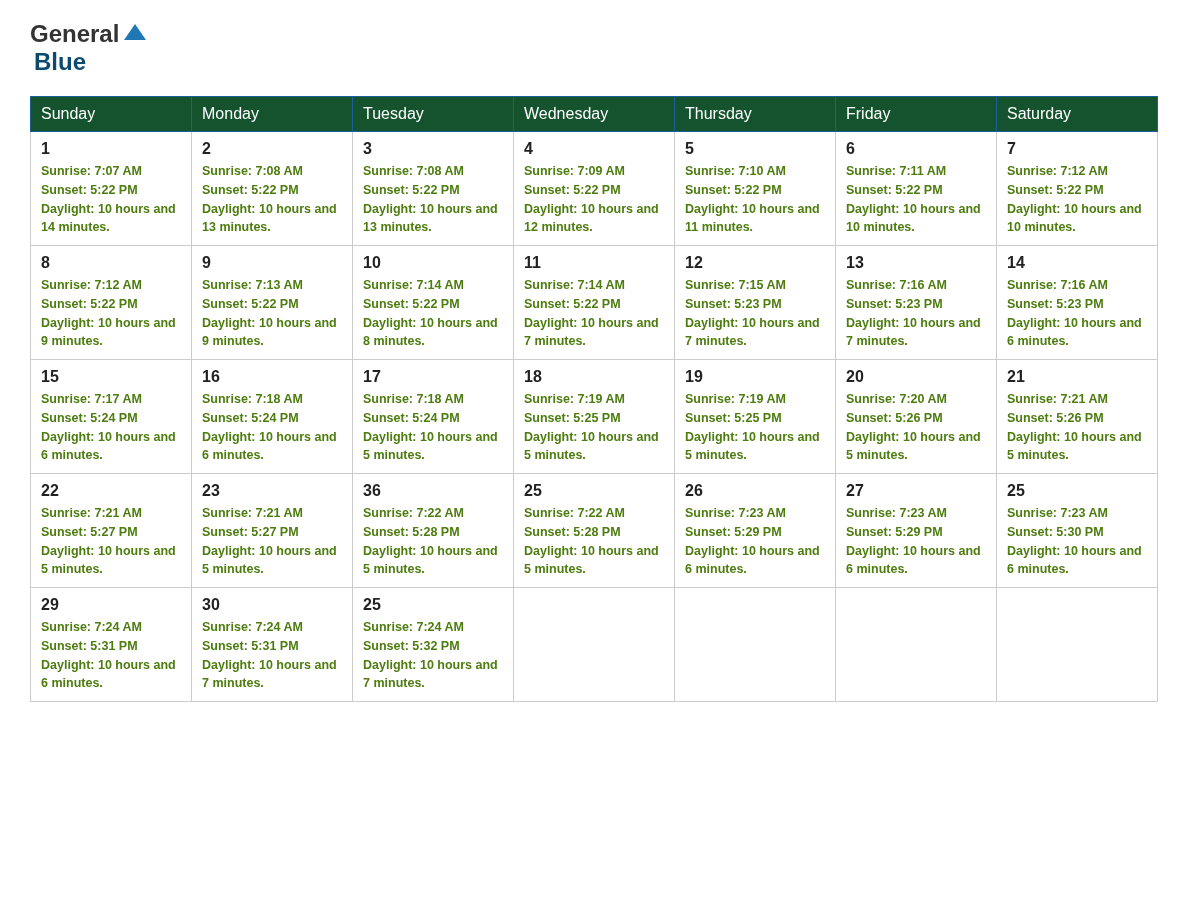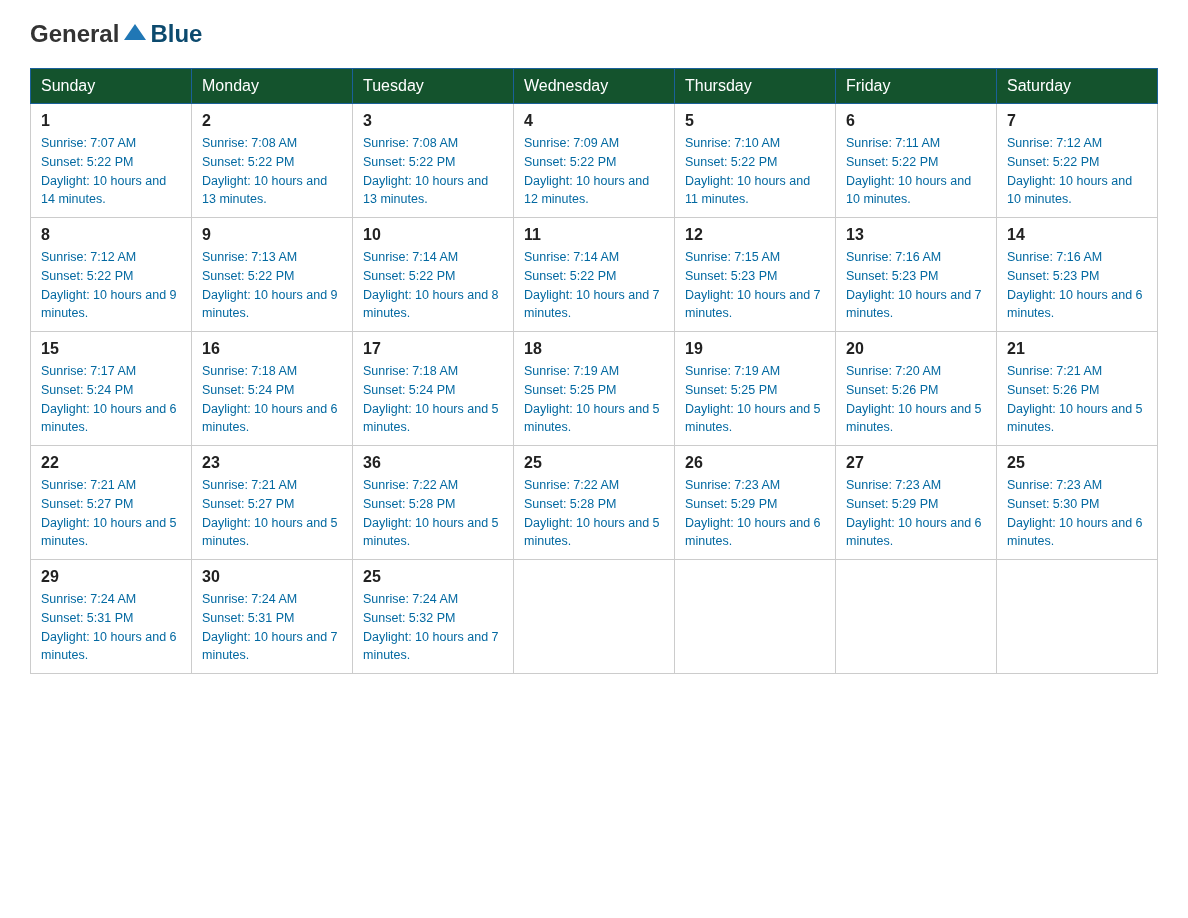--- a/index.html
+++ b/index.html
@@ -53,29 +53,31 @@
       background: #fff;
     }
     .day-number {
       font-size: 16px;
       font-weight: bold;
       color: #222;
       margin-bottom: 4px;
     }
     .day-info {
       font-size: 12.5px;
-      color: #0369a1;
+      color: #4d7c0f;
       line-height: 1.5;
+      font-weight: bold;
     }
     .empty-cell {
       background: #fff;
     }
     
     .logo-container {
       display: flex;
+      flex-direction: column;
       align-items: flex-start;
     }
     .logo-row1 {
       display: flex;
       align-items: center;
     }
   </style>
 </head>
 <body>
 

